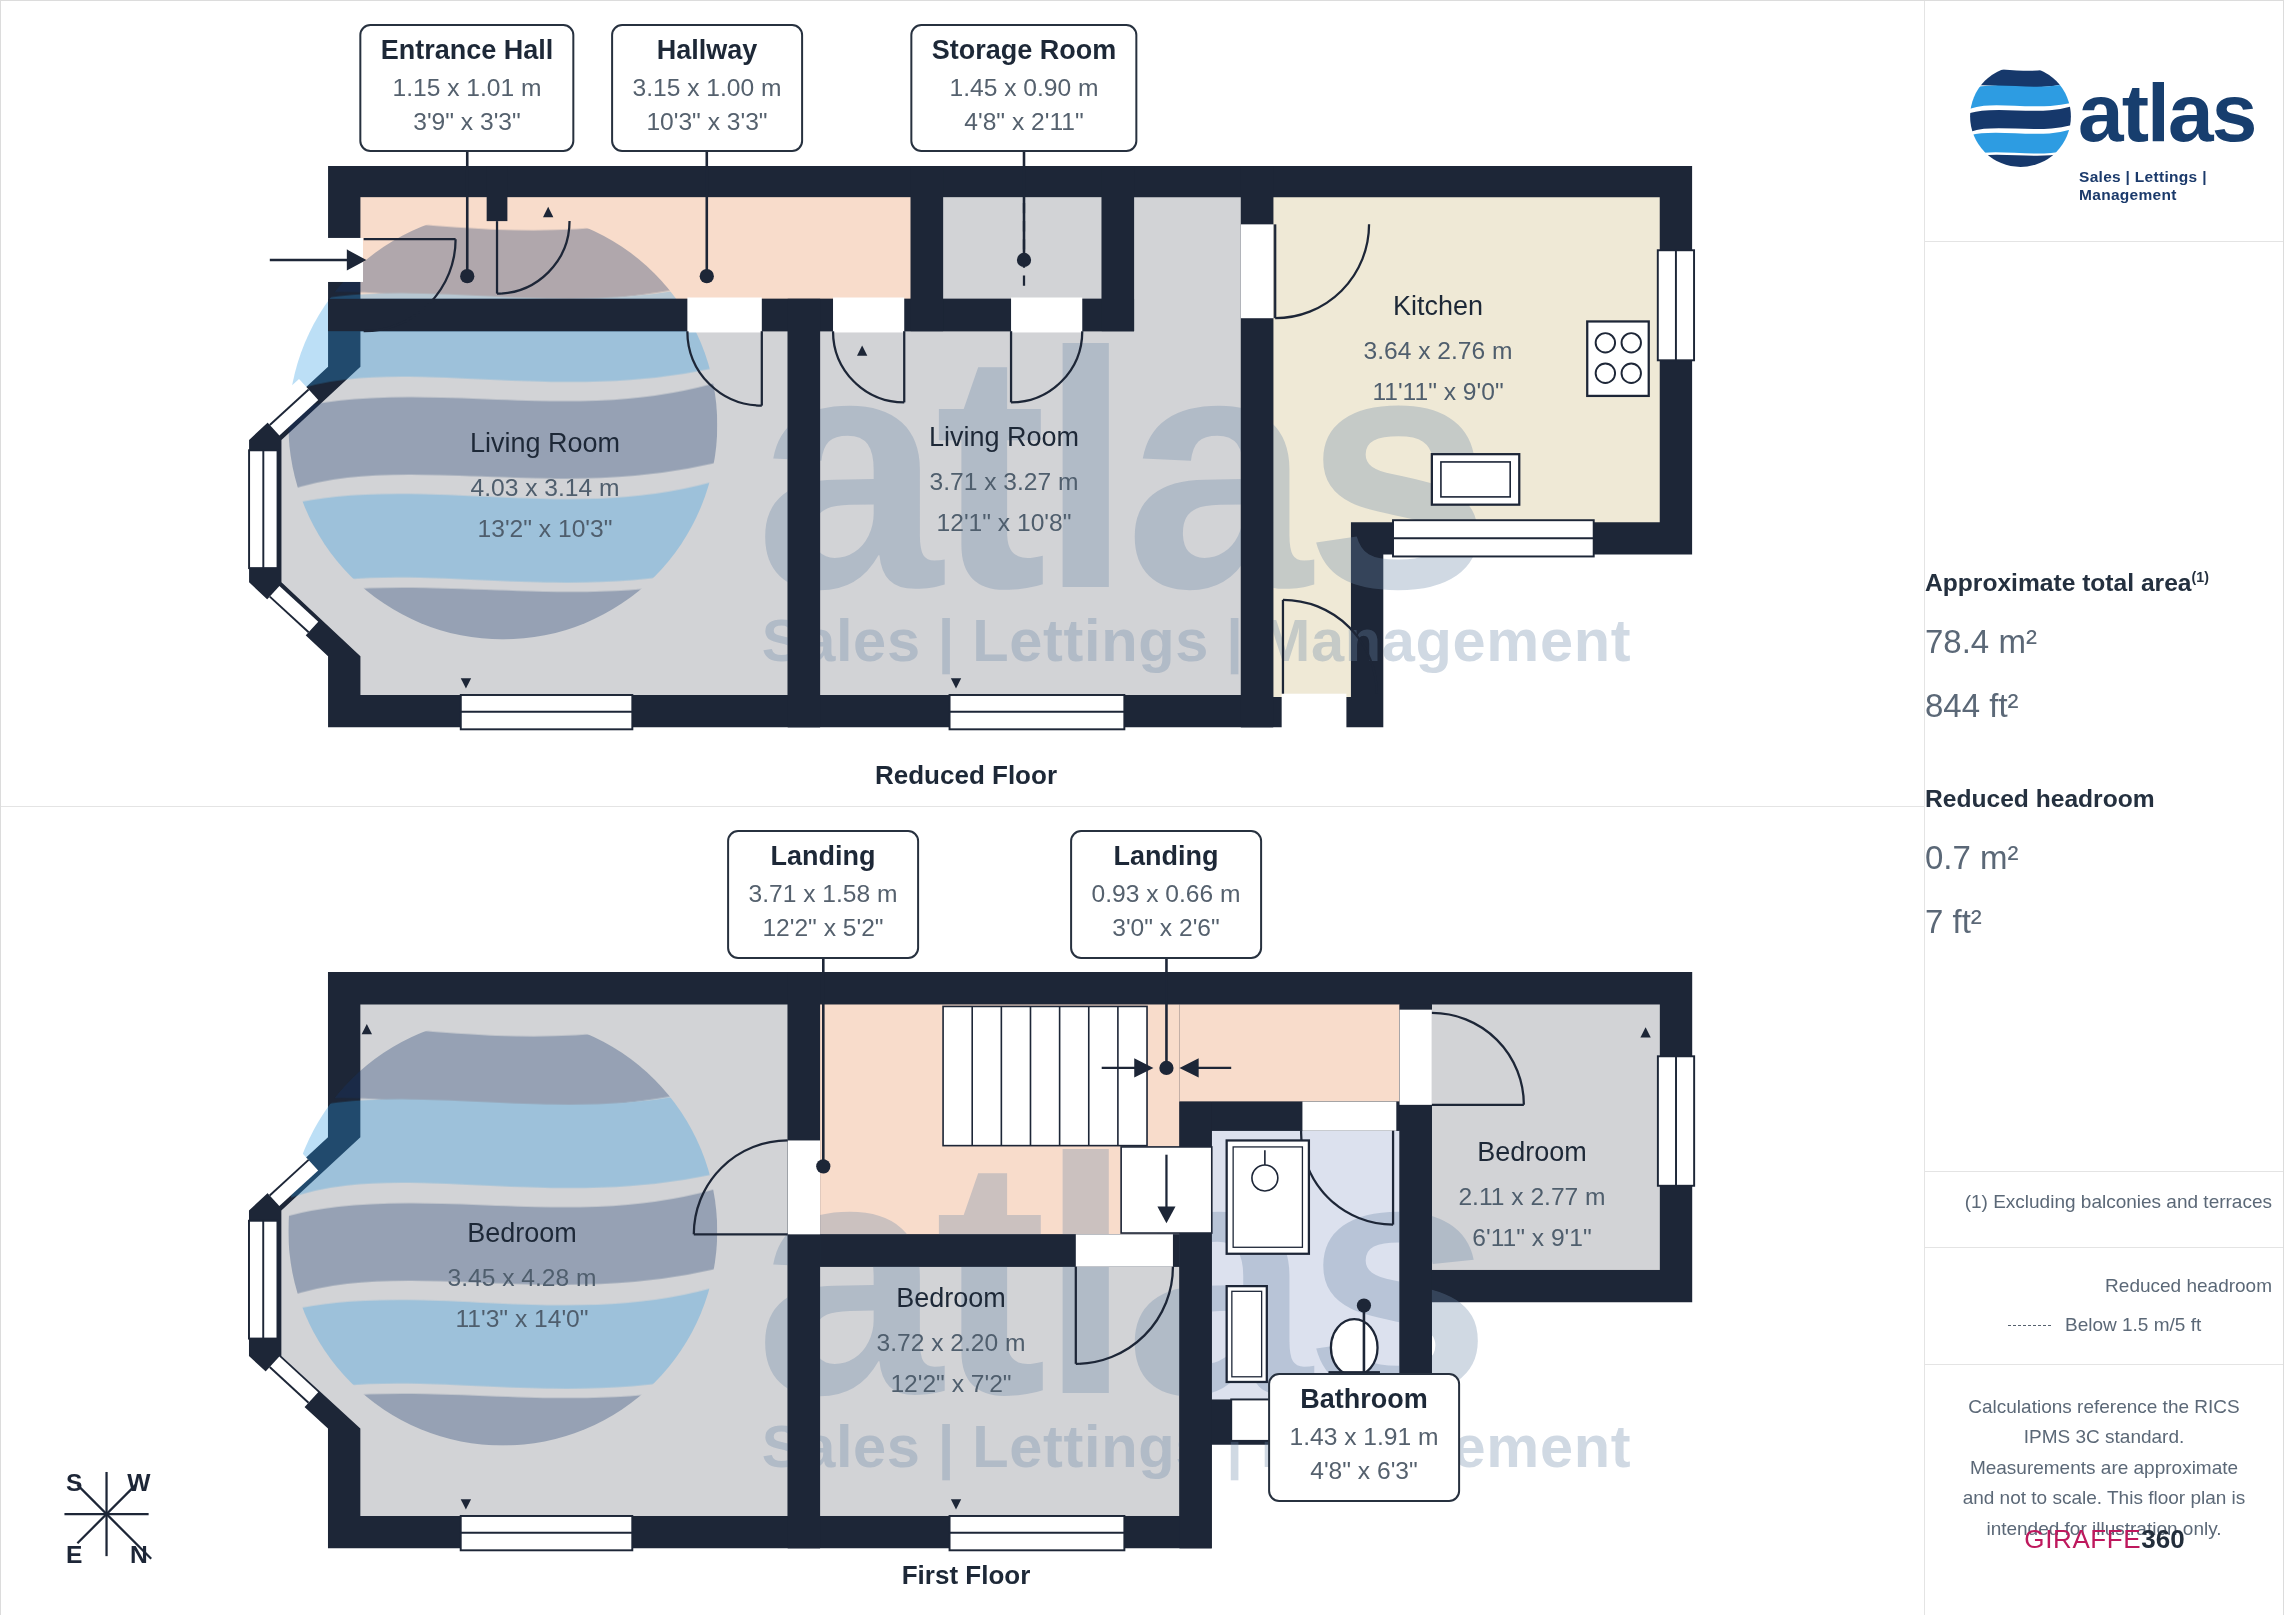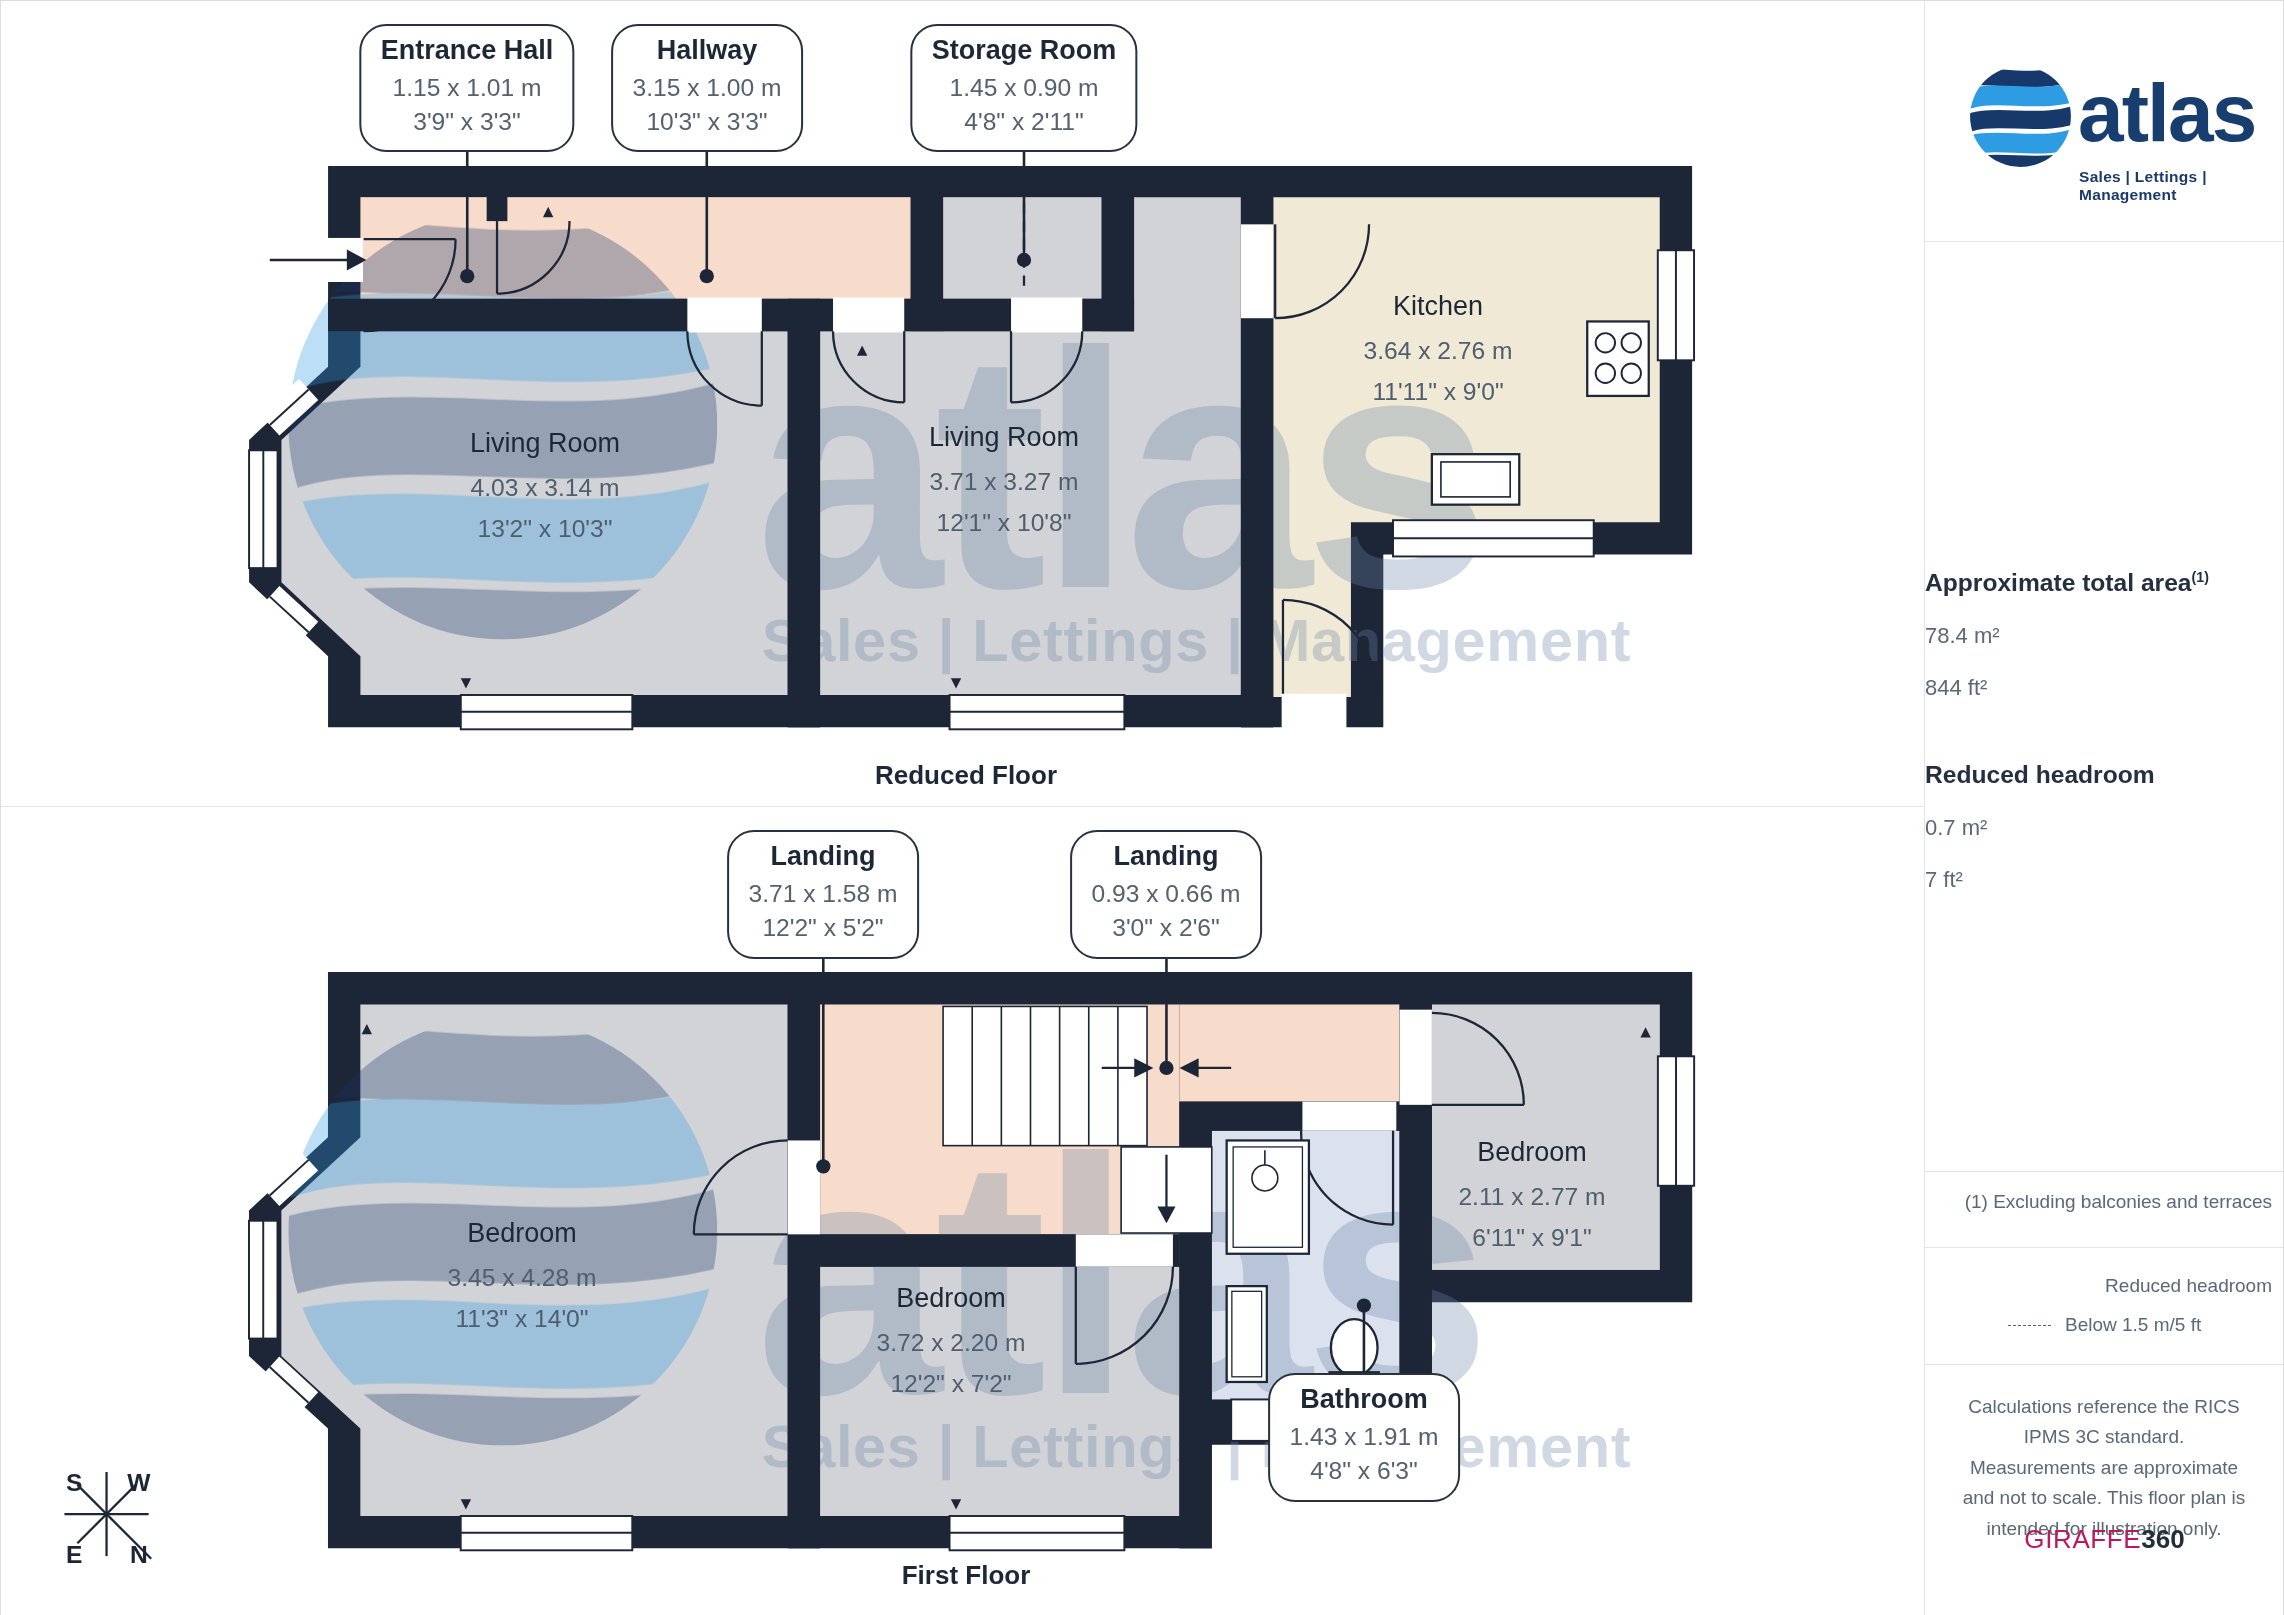--- a/index.html
+++ b/index.html
@@ -7,21 +7,21 @@
     position:relative;width:2284px;height:1616px;background:#ffffff;
     font-family:"Liberation Sans",sans-serif;box-sizing:border-box;
     border:1.3px solid #dcdcdc;overflow:hidden;
   }
   .plansvg{position:absolute;left:0;}
   
   .hline,.vline{position:absolute;background:#e4e4e4;}
   
   .callout{
     position:absolute;transform:translateX(-50%);background:#ffffff;
-    border:2.6px solid #27313f;border-radius:27px;padding:9px 19.4px 11.7px 19.4px;
+    border:2.6px solid #27313f;border-radius:11px;padding:9px 19.4px 11.7px 19.4px;
     text-align:center;z-index:5;white-space:nowrap;
   }
   .callout .c-title{font-size:27px;font-weight:bold;color:#1d2837;margin-bottom:5.2px;}
   .callout .c-dim{font-size:24.6px;color:#55616e;line-height:1.38;}
   
   .room-label{
     position:absolute;transform:translateX(-50%);text-align:center;z-index:4;
     white-space:nowrap;pointer-events:none;
   }
   .room-label .r-title{font-size:27px;font-weight:normal;color:#1d2837;margin-bottom:7.8px;}
@@ -30,21 +30,21 @@
     position:absolute;transform:translateX(-50%);font-size:26px;font-weight:bold;
     color:#1d2837;z-index:4;white-space:nowrap;
   }
   
   .panel-el{position:absolute;}
   .brand-word{font-size:82px;font-weight:bold;color:#173e6e;letter-spacing:-1.9px;}
   .brand-tag{font-size:15.5px;font-weight:bold;color:#1b3a6b;letter-spacing:0.3px;}
   .area-block{left:1924px;top:568px;width:359px;}
   .area-title{font-size:24.6px;font-weight:bold;color:#24303f;}
   .area-title sup{font-size:14.2px;}
-  .area-val{font-size:22px;color:#5b6877;margin-top:26px;}
+  .area-val{font-size:33px;color:#5b6877;margin-top:26px;}
   .rh-title{font-size:24.6px;font-weight:bold;color:#24303f;margin-top:60px;}
   .note-text{font-size:19px;color:#5b6877;text-align:right;}
   .legend-row{display:flex;align-items:center;justify-content:center;gap:14.2px;}
   .legend-dash{width:43px;border-top:1.9px dashed #55616e;height:0;}
   .disclaimer{font-size:19px;color:#5b6877;line-height:1.6;text-align:center;}
   .credit{font-size:26px;text-align:center;}
   .credit .g1{color:#be185d;letter-spacing:0.6px;}
   .credit .g2{color:#232e3b;font-weight:bold;}
 </style>
 </head>

